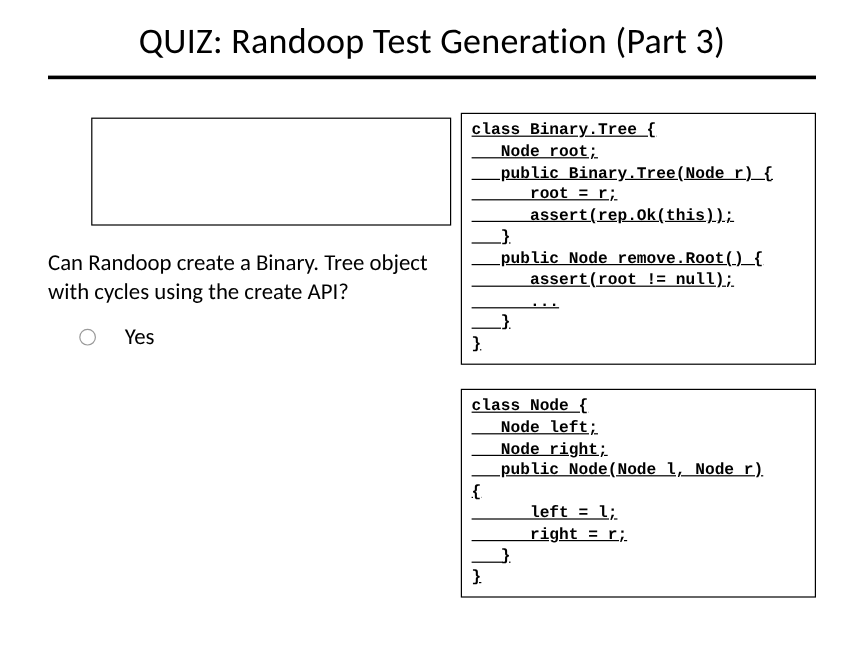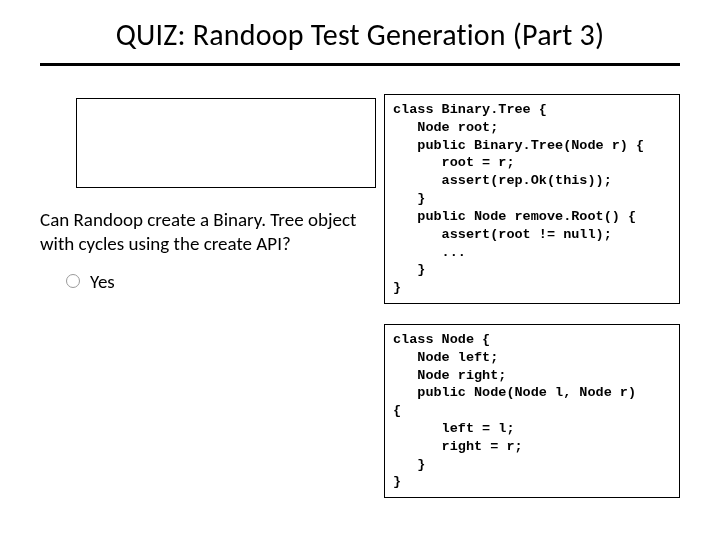--- a/index.html
+++ b/index.html
@@ -2,26 +2,26 @@
 <html><head>
 <meta charset="utf-8">
 <style>
   * { box-sizing: border-box; margin: 0; padding: 0; }
   html, body { width: 720px; height: 540px; background: #fff; font-family: Calibri, "Segoe UI", Arial, sans-serif; color: #000; }
   .slide { width: 720px; height: 540px; padding: 16px 40px 10px 40px; position: relative; }
   .title { font-size: 30px; font-weight: 400; text-align: center; margin-bottom: 10px; letter-spacing: 0.2px; }
   .hr { border: none; border-top: 3px solid #000; margin: 0 0 28px 0; }
   .cols { display: flex; gap: 8px; }
   .left { flex: 1 1 52%; font-size: 19px; line-height: 1.25; }
-  .right { flex: 1 1 48%; }
+  .right { flex: 1 1 48%; text-decoration: underline; }
   .prompt { margin-bottom: 10px; }
   .answer-box { border: 1.5px solid #000; width: 300px; height: 90px; margin: 4px 0 20px 36px; }
   .q2 { margin: 20px 0 14px 0; }
   .opts { margin-left: 26px; }
-  .opt { display: flex; align-items: center; gap: 10px; margin: 10px 0; }
+  .opt { display: flex; align-items: center; gap: 24px; margin: 10px 0; }
   .radio { width: 14px; height: 14px; border: 1.3px solid #9a9a9a; border-radius: 50%; flex: 0 0 auto; background: #fff; }
   .opt-label { font-size: 19px; }
   .code-box { border: 1.5px solid #000; padding: 6px 8px 6px 8px; font-family: "Courier New", Courier, monospace; font-size: 13.5px; line-height: 1.32; white-space: pre; font-weight: bold; }
   .code-box + .code-box { margin-top: 20px; }
 </style>
 </head>
 <body>
 
 <div class="slide">
   <h1 class="title">QUIZ: Randoop Test Generation (Part 3)</h1>

